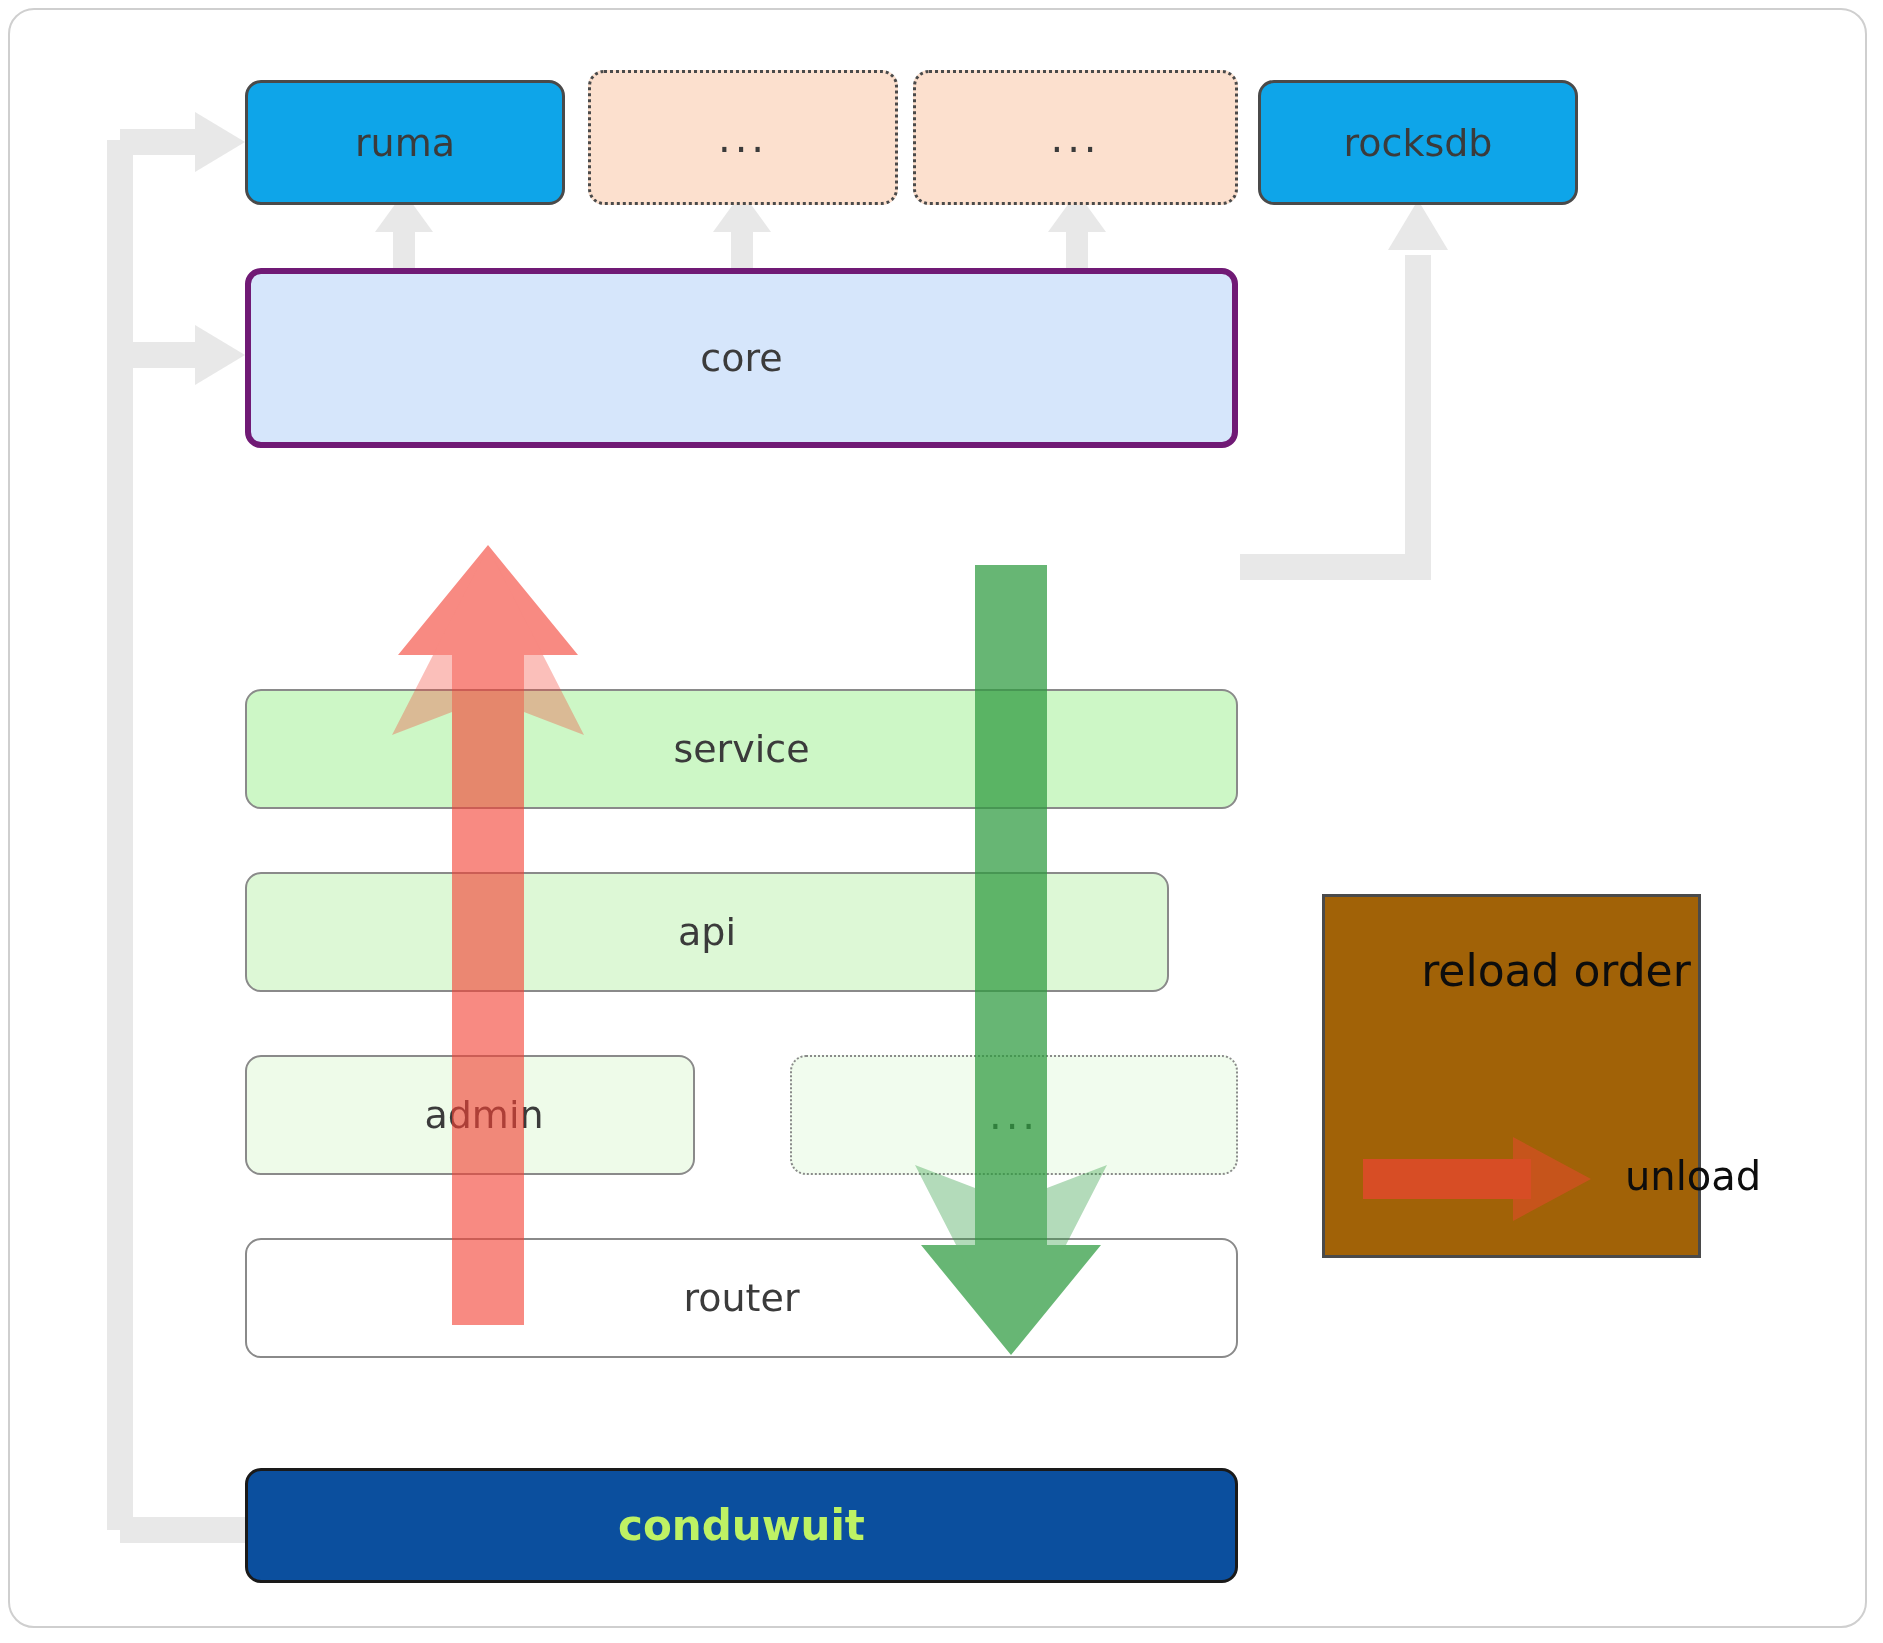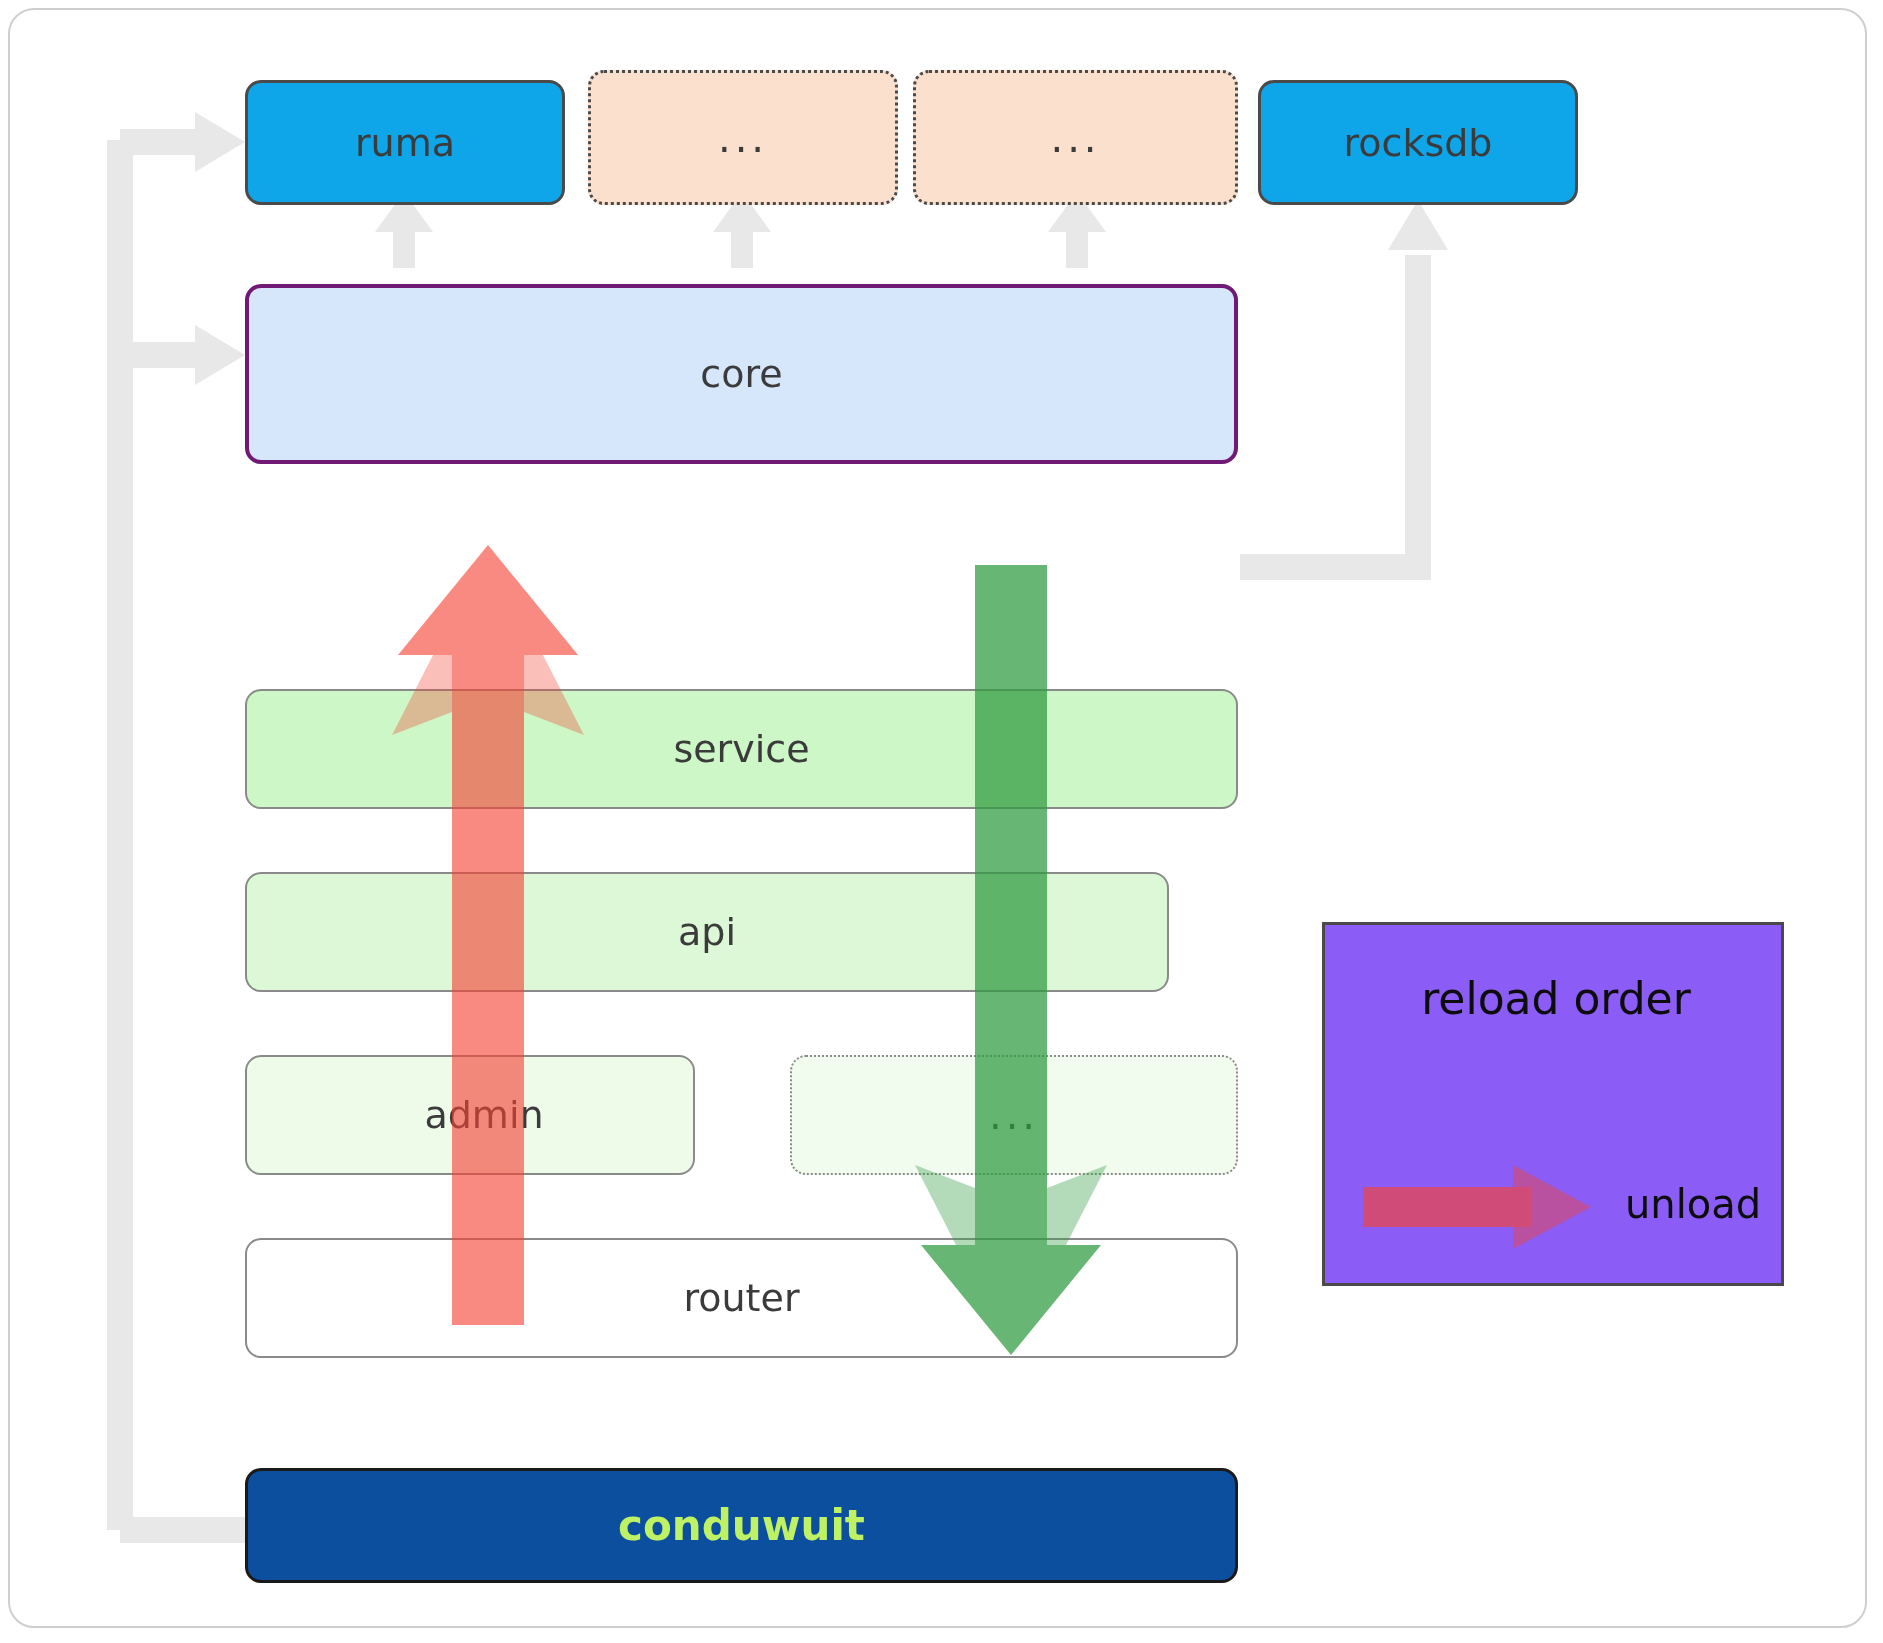--- a/index.html
+++ b/index.html
@@ -43,23 +43,22 @@
     border: 3px solid #4a4a4a;
     border-radius: 16px;
   }
   .node-dep-dotted {
     background: #fce0ce;
     border: 3px dotted #4a4a4a;
     border-radius: 16px;
   }
   .node-core {
     background: #d6e6fb;
-    border: 4px solid #701a75;
-    border-radius: 16px;
-    margin-top: 16px;
+    border: 6px solid #701a75;
+    border-radius: 16px;
   }
   .node-stack {
     border: 2px solid #8a8a8a;
     border-radius: 16px;
   }
   .node-stack-dotted {
     border: 2px dotted #8a8a8a;
     border-radius: 16px;
   }
   .node-main {
@@ -91,24 +90,24 @@
     left: 0; top: 0;
     width: 1883px; height: 1643px;
     z-index: 20;
     pointer-events: none;
   }
 
   
   #legend {
     position: absolute;
     left: 1322px;
-    top: 922px;
-    width: 462px;
+    top: 894px;
+    width: 379px;
     height: 364px;
-    background: #8b5cf6;
+    background: #a16207;
     border: 3px solid #4a4a4a;
     box-sizing: border-box;
     z-index: 8;
   }
   #legend-title {
     position: absolute;
     left: 0; top: 48px;
     width: 462px;
     text-align: center;
     font-size: 44px;

